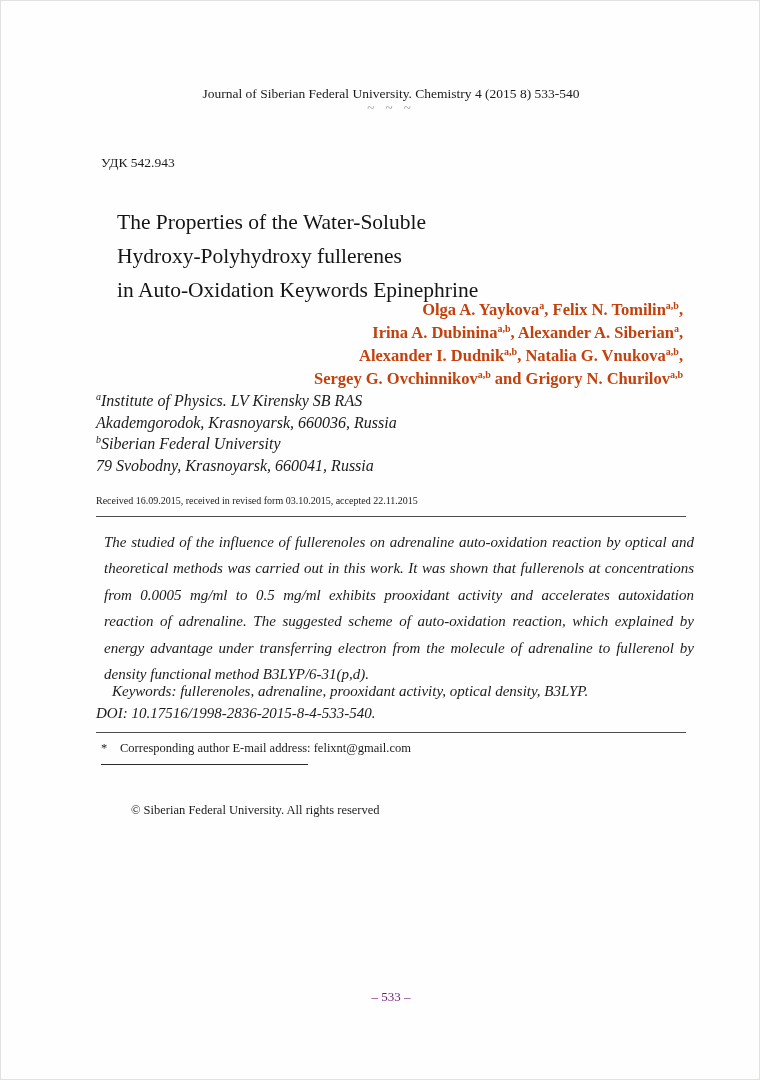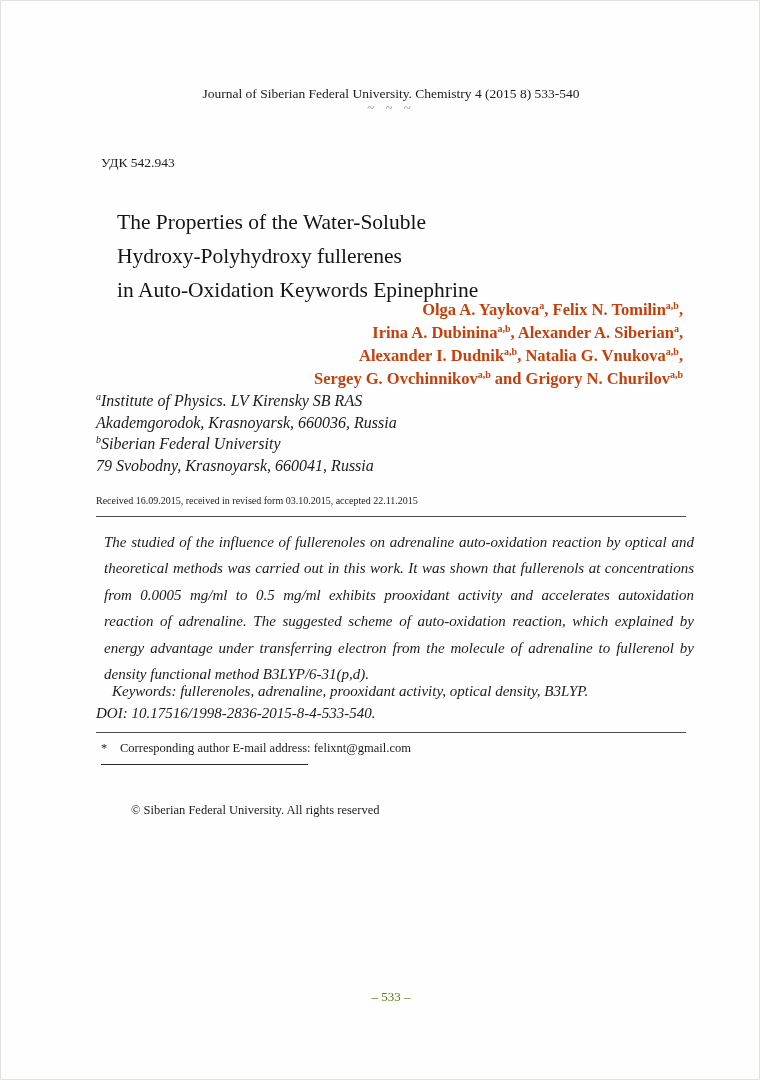--- a/index.html
+++ b/index.html
@@ -65,21 +65,21 @@
   }
   .copyright {
     position:absolute; left:130px; top:766px; font-size:12.5px;margin-top:36px;
   }
   .corresponding {
     position:absolute; left:100px; top:740px; font-size:12.5px;
   }
   .fn-marker { display:inline-block; width:19px; }
   .pageno {
     position:absolute; left:95px; top:988px; width:590px;
-    text-align:center; font-size:13px; color:#4d7c0f;
+    text-align:center; font-size:13px; color:#701a75;
   }
 </style>
 </head>
 <body>
 
 <div class="page">
 
   <div class="journal-header">Journal of Siberian Federal University. Chemistry 4 (2015 8) 533-540</div>
   <div class="tildes">~ ~ ~</div>
 

